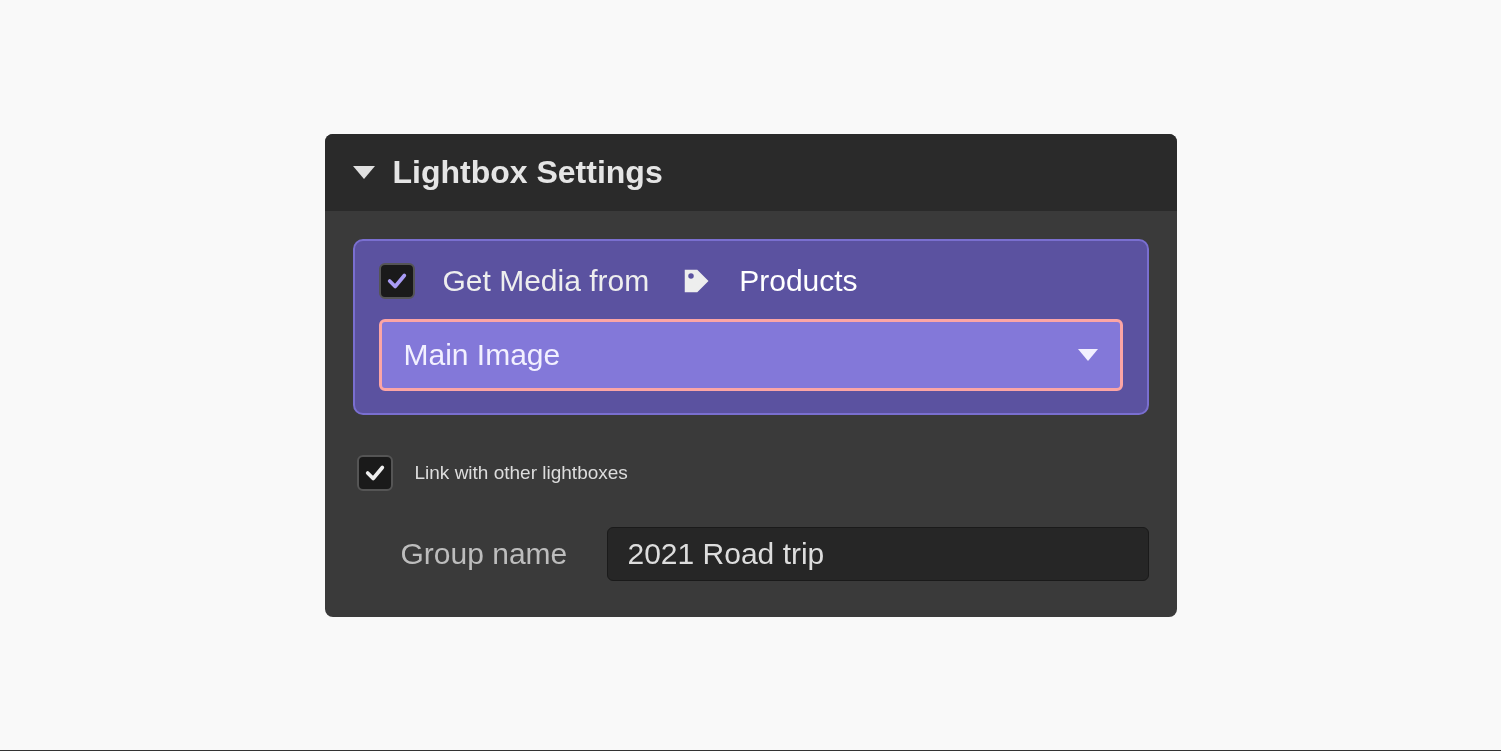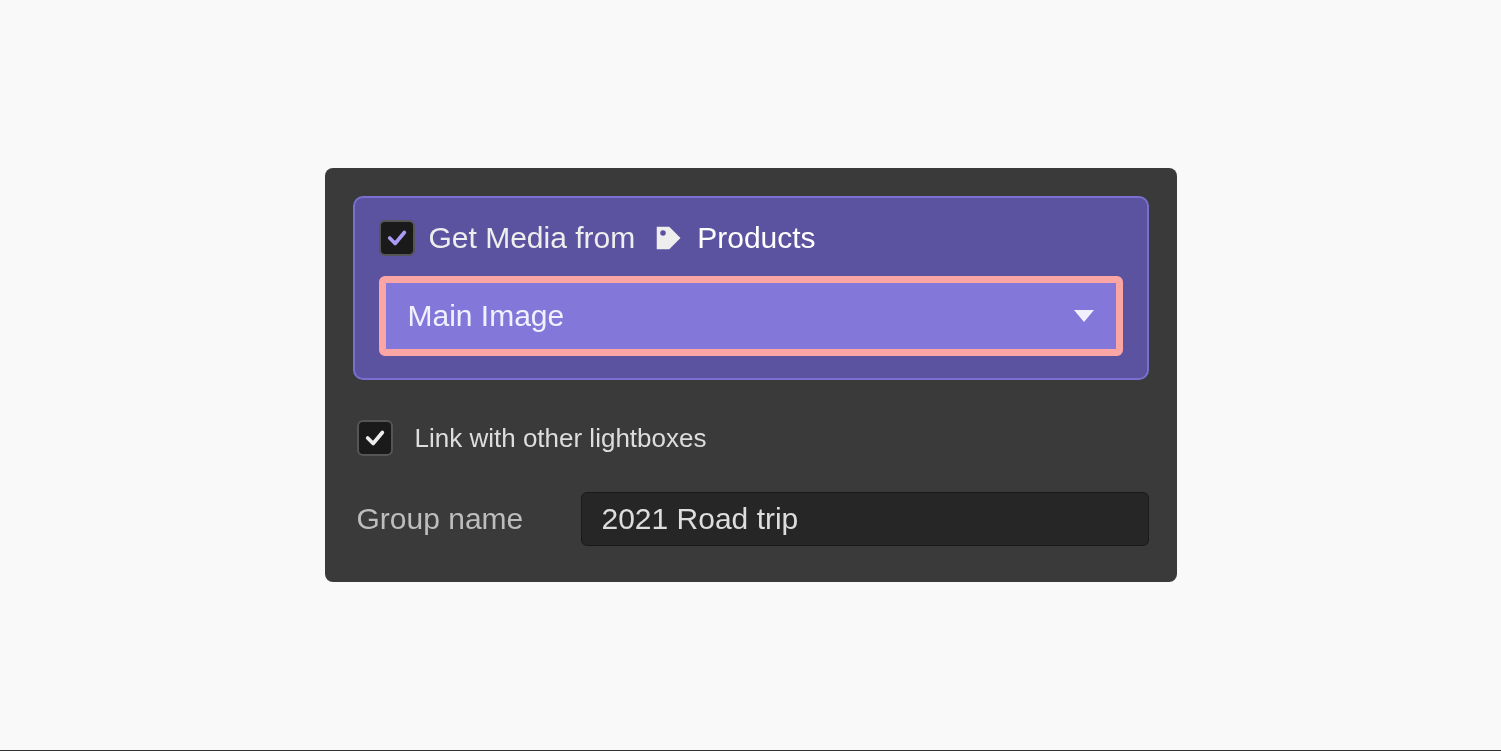--- a/index.html
+++ b/index.html
@@ -44,21 +44,21 @@
     }
     .media-box {
       background: #5b52a0;
       border: 2px solid #7a6fd0;
       border-radius: 10px;
       padding: 22px 24px;
     }
     .media-row {
       display: flex;
       align-items: center;
-      gap: 14px;
+      gap: 28px;
       margin-bottom: 20px;
     }
     .checkbox {
       width: 36px;
       height: 36px;
       background: #1a1a1a;
       border: 2px solid #555;
       border-radius: 6px;
       display: flex;
       align-items: center;
@@ -78,21 +78,21 @@
       flex-shrink: 0;
       margin-left: 4px;
     }
     .media-source {
       color: #fff;
       font-size: 30px;
       font-weight: 400;
     }
     .dropdown {
       background: #8378d9;
-      border: 7px solid #fca5a5;
+      border: 3px solid #fca5a5;
       border-radius: 6px;
       padding: 16px 22px;
       display: flex;
       align-items: center;
       justify-content: space-between;
       cursor: pointer;
     }
     .dropdown-value {
       color: #f2f0ff;
       font-size: 30px;
@@ -107,29 +107,30 @@
     }
     .link-row {
       display: flex;
       align-items: center;
       gap: 22px;
       margin-top: 40px;
       padding-left: 4px;
     }
     .link-label {
       color: #ddd;
-      font-size: 26px;
+      font-size: 19px;
     }
     .group-row {
       display: flex;
       align-items: center;
-      gap: 44px;
+      gap: 26px;
       margin-top: 36px;
       padding-left: 4px;
       padding-bottom: 8px;
+      margin-left: 44px;
     }
     .group-label {
       color: #bdbdbd;
       font-size: 30px;
       min-width: 180px;
     }
     .group-input {
       flex: 1;
       background: #262626;
       border: 1px solid #1a1a1a;
@@ -139,20 +140,24 @@
       font-size: 30px;
       font-family: inherit;
       outline: none;
     }
   </style>
 </head>
 <body>
 
 <div class="panel">
 
+  <div class="panel-header">
+    <div class="collapse-triangle"></div>
+    <div class="panel-title">Lightbox Settings</div>
+  </div>
 
   <div class="panel-body">
 
     <div class="media-box">
       <div class="media-row">
         <div class="checkbox">
           <svg class="check-svg" viewBox="0 0 24 24">
             <path d="M4 12 L10 18 L20 6" stroke="#a99cf5" stroke-width="4" fill="none" stroke-linecap="round" stroke-linejoin="round"></path>
           </svg>
         </div>

